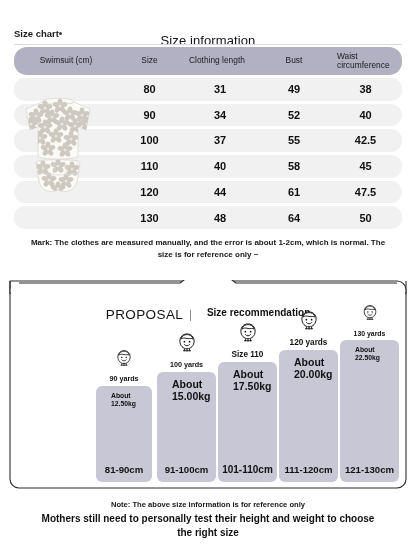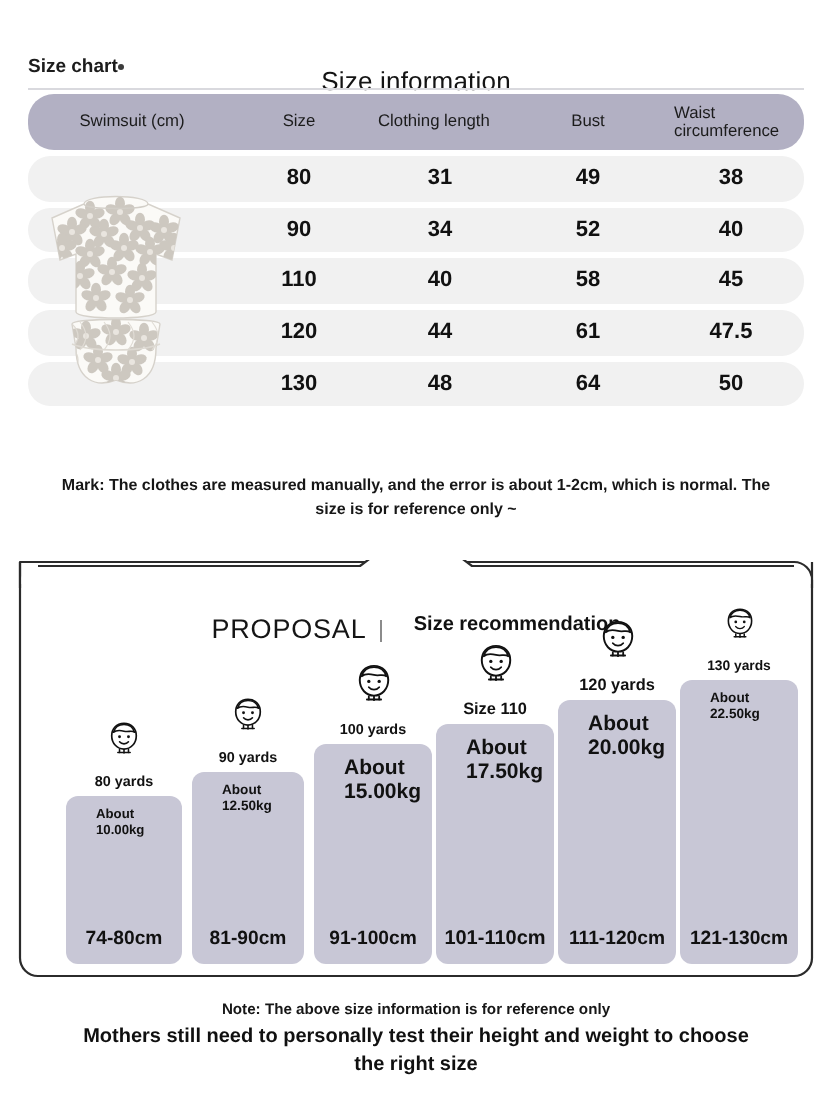--- a/index.html
+++ b/index.html
@@ -137,20 +137,27 @@
         <div class="t-cell c2">31</div>
         <div class="t-cell c3">49</div>
         <div class="t-cell c4">38</div>
       </div>
       <div class="t-row t-body-row">
         <div class="t-cell blank-col"></div>
         <div class="t-cell c1">90</div>
         <div class="t-cell c2">34</div>
         <div class="t-cell c3">52</div>
         <div class="t-cell c4">40</div>
+      </div>
+      <div class="t-row t-body-row">
+        <div class="t-cell blank-col"></div>
+        <div class="t-cell c1">100</div>
+        <div class="t-cell c2">37</div>
+        <div class="t-cell c3">55</div>
+        <div class="t-cell c4">42.5</div>
       </div>
       <div class="t-row t-body-row">
         <div class="t-cell blank-col"></div>
         <div class="t-cell c1">110</div>
         <div class="t-cell c2">40</div>
         <div class="t-cell c3">58</div>
         <div class="t-cell c4">45</div>
       </div>
       <div class="t-row t-body-row">
         <div class="t-cell blank-col"></div>
@@ -240,36 +247,20 @@
     <path d="M397 1 L397 14" fill="none" stroke="#2b2b2b" stroke-width="1.1"></path>
   </svg>
 
   <div class="prop-head">
     <span class="prop-word">PROPOSAL</span>
     <span class="prop-div"></span>
     <span class="prop-sub">Size recommendation</span>
   </div>
 
   <div class="chart" id="chart">
-      <div class="bar-group" style="left: 24px; width: 58px; height: 116px;">
-        <div class="face" style="bottom: 98px;"><svg width="19" height="19" viewBox="0 0 34 34" xmlns="http://www.w3.org/2000/svg">
-            <path d="M17 3 C24 3 28 8 28 14 C28 21 23 26 17 26 C11 26 6 21 6 14 C6 8 10 3 17 3 Z" fill="#fff" stroke="#111" stroke-width="1.5"></path>
-            <path d="M7.5 11 C9 6 13 4 17 4 C21 4 25 6 26.5 11 C24 9 21 11 17 10 C13 9 10 9 7.5 11 Z" fill="#fff" stroke="#111" stroke-width="1.4" stroke-linejoin="round"></path>
-            <circle cx="13" cy="15" r="1.3" fill="#111"></circle>
-            <circle cx="21" cy="15" r="1.3" fill="#111"></circle>
-            <path d="M13 19.5 C15 22 19 22 21 19.5" fill="none" stroke="#111" stroke-width="1.4" stroke-linecap="round"></path>
-            <path d="M13 26.5 L13 29 M17 26.5 L17 29.5 M21 26.5 L21 29" stroke="#111" stroke-width="1.4" stroke-linecap="round"></path>
-            <path d="M11.5 29 L22.5 29" stroke="#111" stroke-width="1.4" stroke-linecap="round"></path>
-          </svg></div>
-        <div class="yard-label" style="bottom: 87px; font-size: 7.2px;">80 yards</div>
-        <div class="bar" style="height: 84px; background: rgb(200, 199, 214);">
-          <div class="bar-weight" style="font-size: 6.6px;">About 10.00kg</div>
-          <div class="bar-range" style="font-size: 9.6px;">74-80cm</div>
-        </div>
-      </div>
       <div class="bar-group" style="left: 87px; width: 56px; height: 128px;">
         <div class="face" style="bottom: 110px;"><svg width="19" height="19" viewBox="0 0 34 34" xmlns="http://www.w3.org/2000/svg">
             <path d="M17 3 C24 3 28 8 28 14 C28 21 23 26 17 26 C11 26 6 21 6 14 C6 8 10 3 17 3 Z" fill="#fff" stroke="#111" stroke-width="1.5"></path>
             <path d="M7.5 11 C9 6 13 4 17 4 C21 4 25 6 26.5 11 C24 9 21 11 17 10 C13 9 10 9 7.5 11 Z" fill="#fff" stroke="#111" stroke-width="1.4" stroke-linejoin="round"></path>
             <circle cx="13" cy="15" r="1.3" fill="#111"></circle>
             <circle cx="21" cy="15" r="1.3" fill="#111"></circle>
             <path d="M13 19.5 C15 22 19 22 21 19.5" fill="none" stroke="#111" stroke-width="1.4" stroke-linecap="round"></path>
             <path d="M13 26.5 L13 29 M17 26.5 L17 29.5 M21 26.5 L21 29" stroke="#111" stroke-width="1.4" stroke-linecap="round"></path>
             <path d="M11.5 29 L22.5 29" stroke="#111" stroke-width="1.4" stroke-linecap="round"></path>
           </svg></div>

